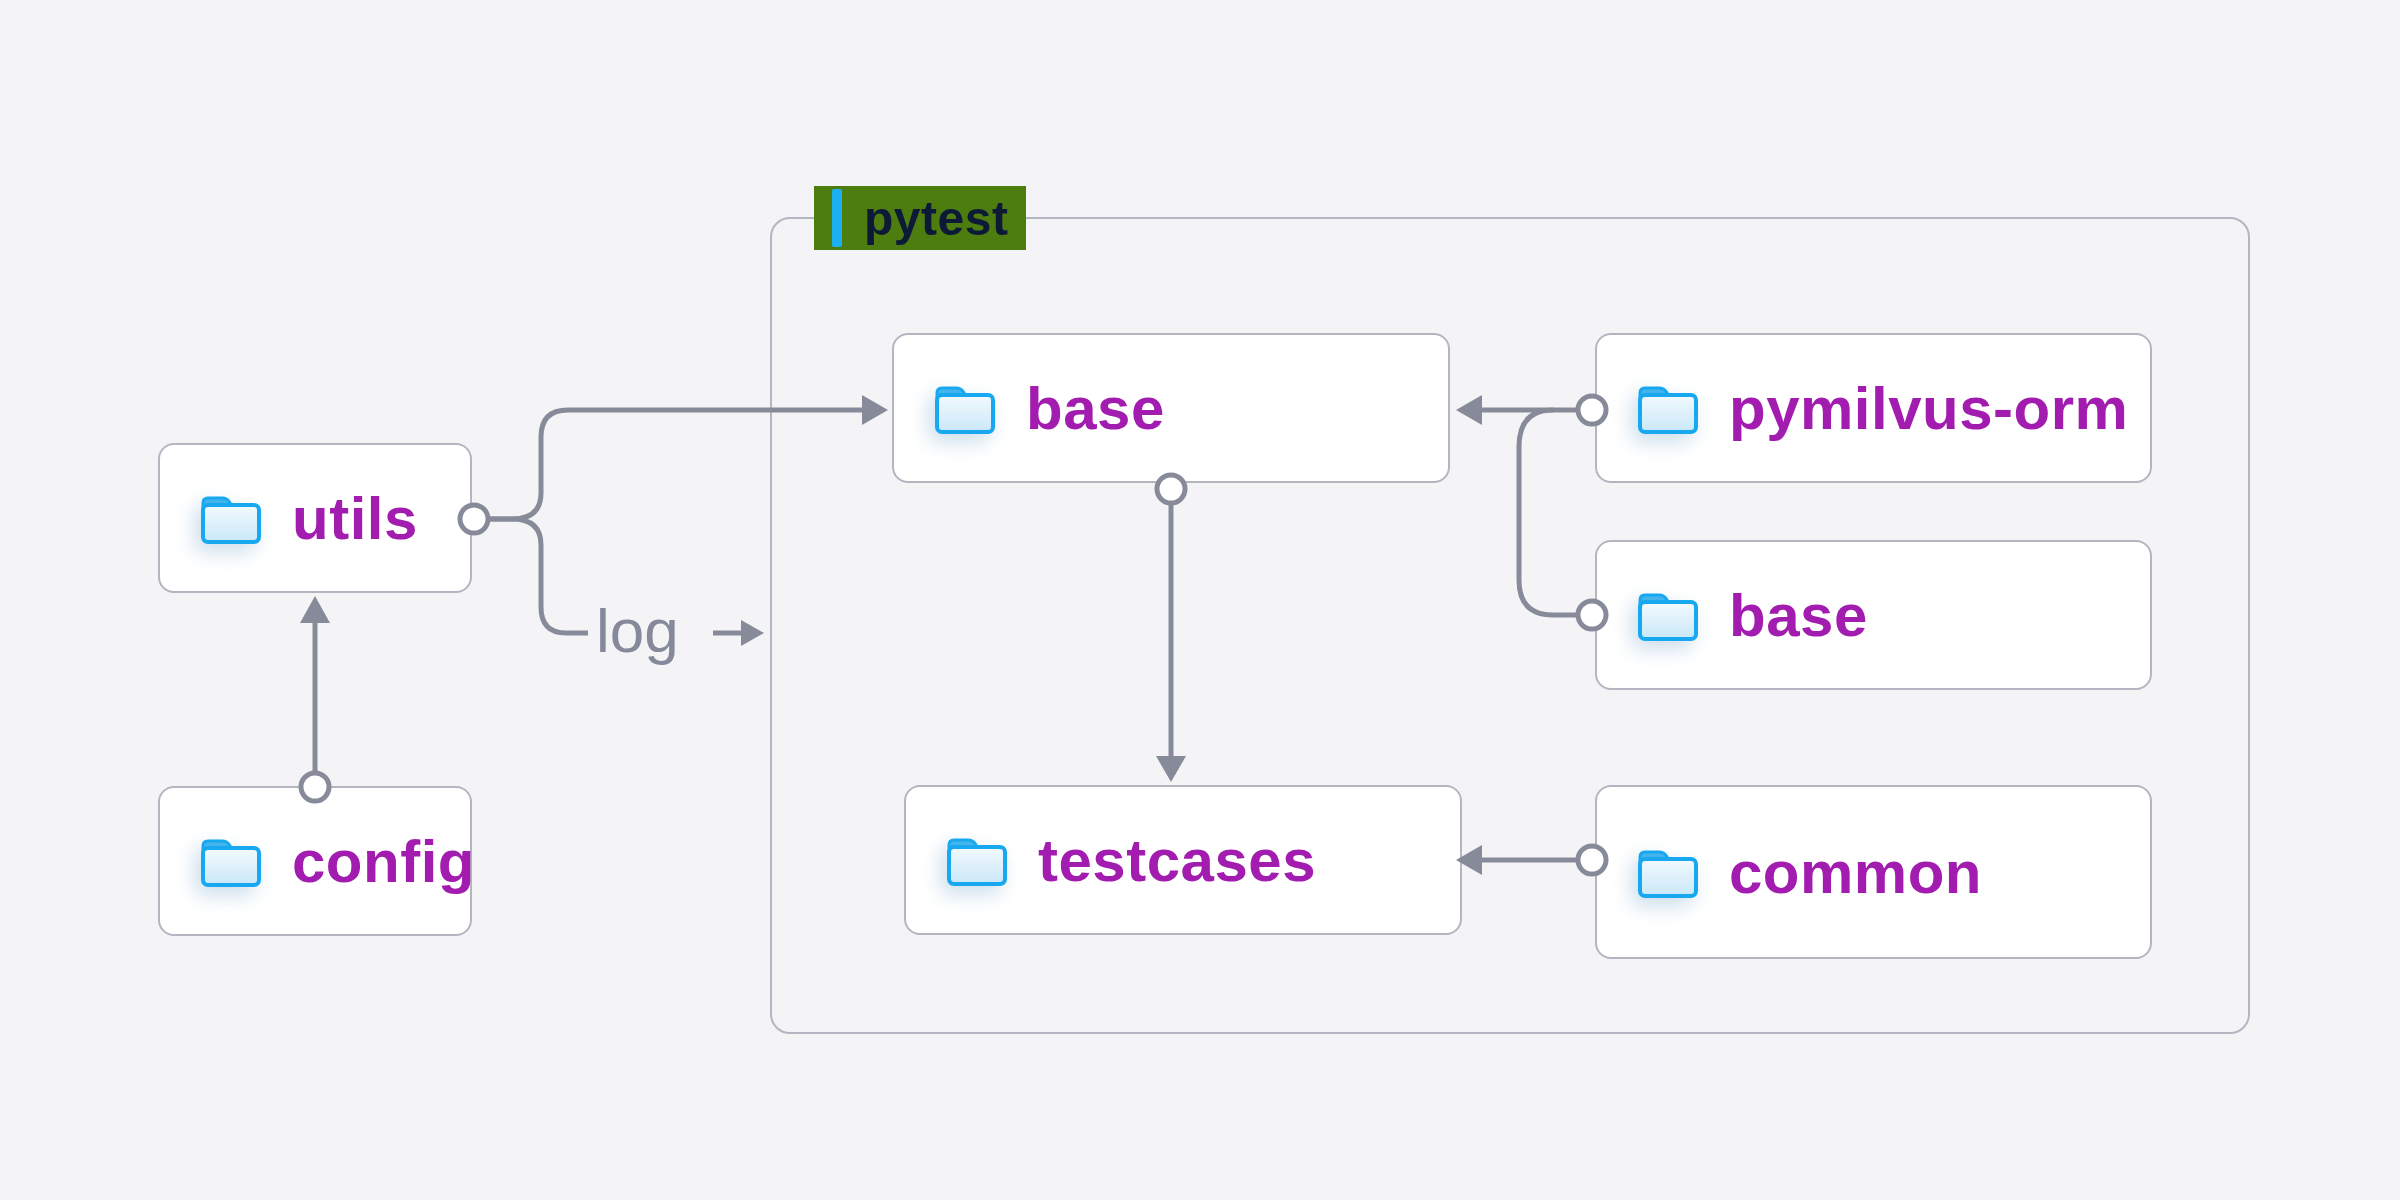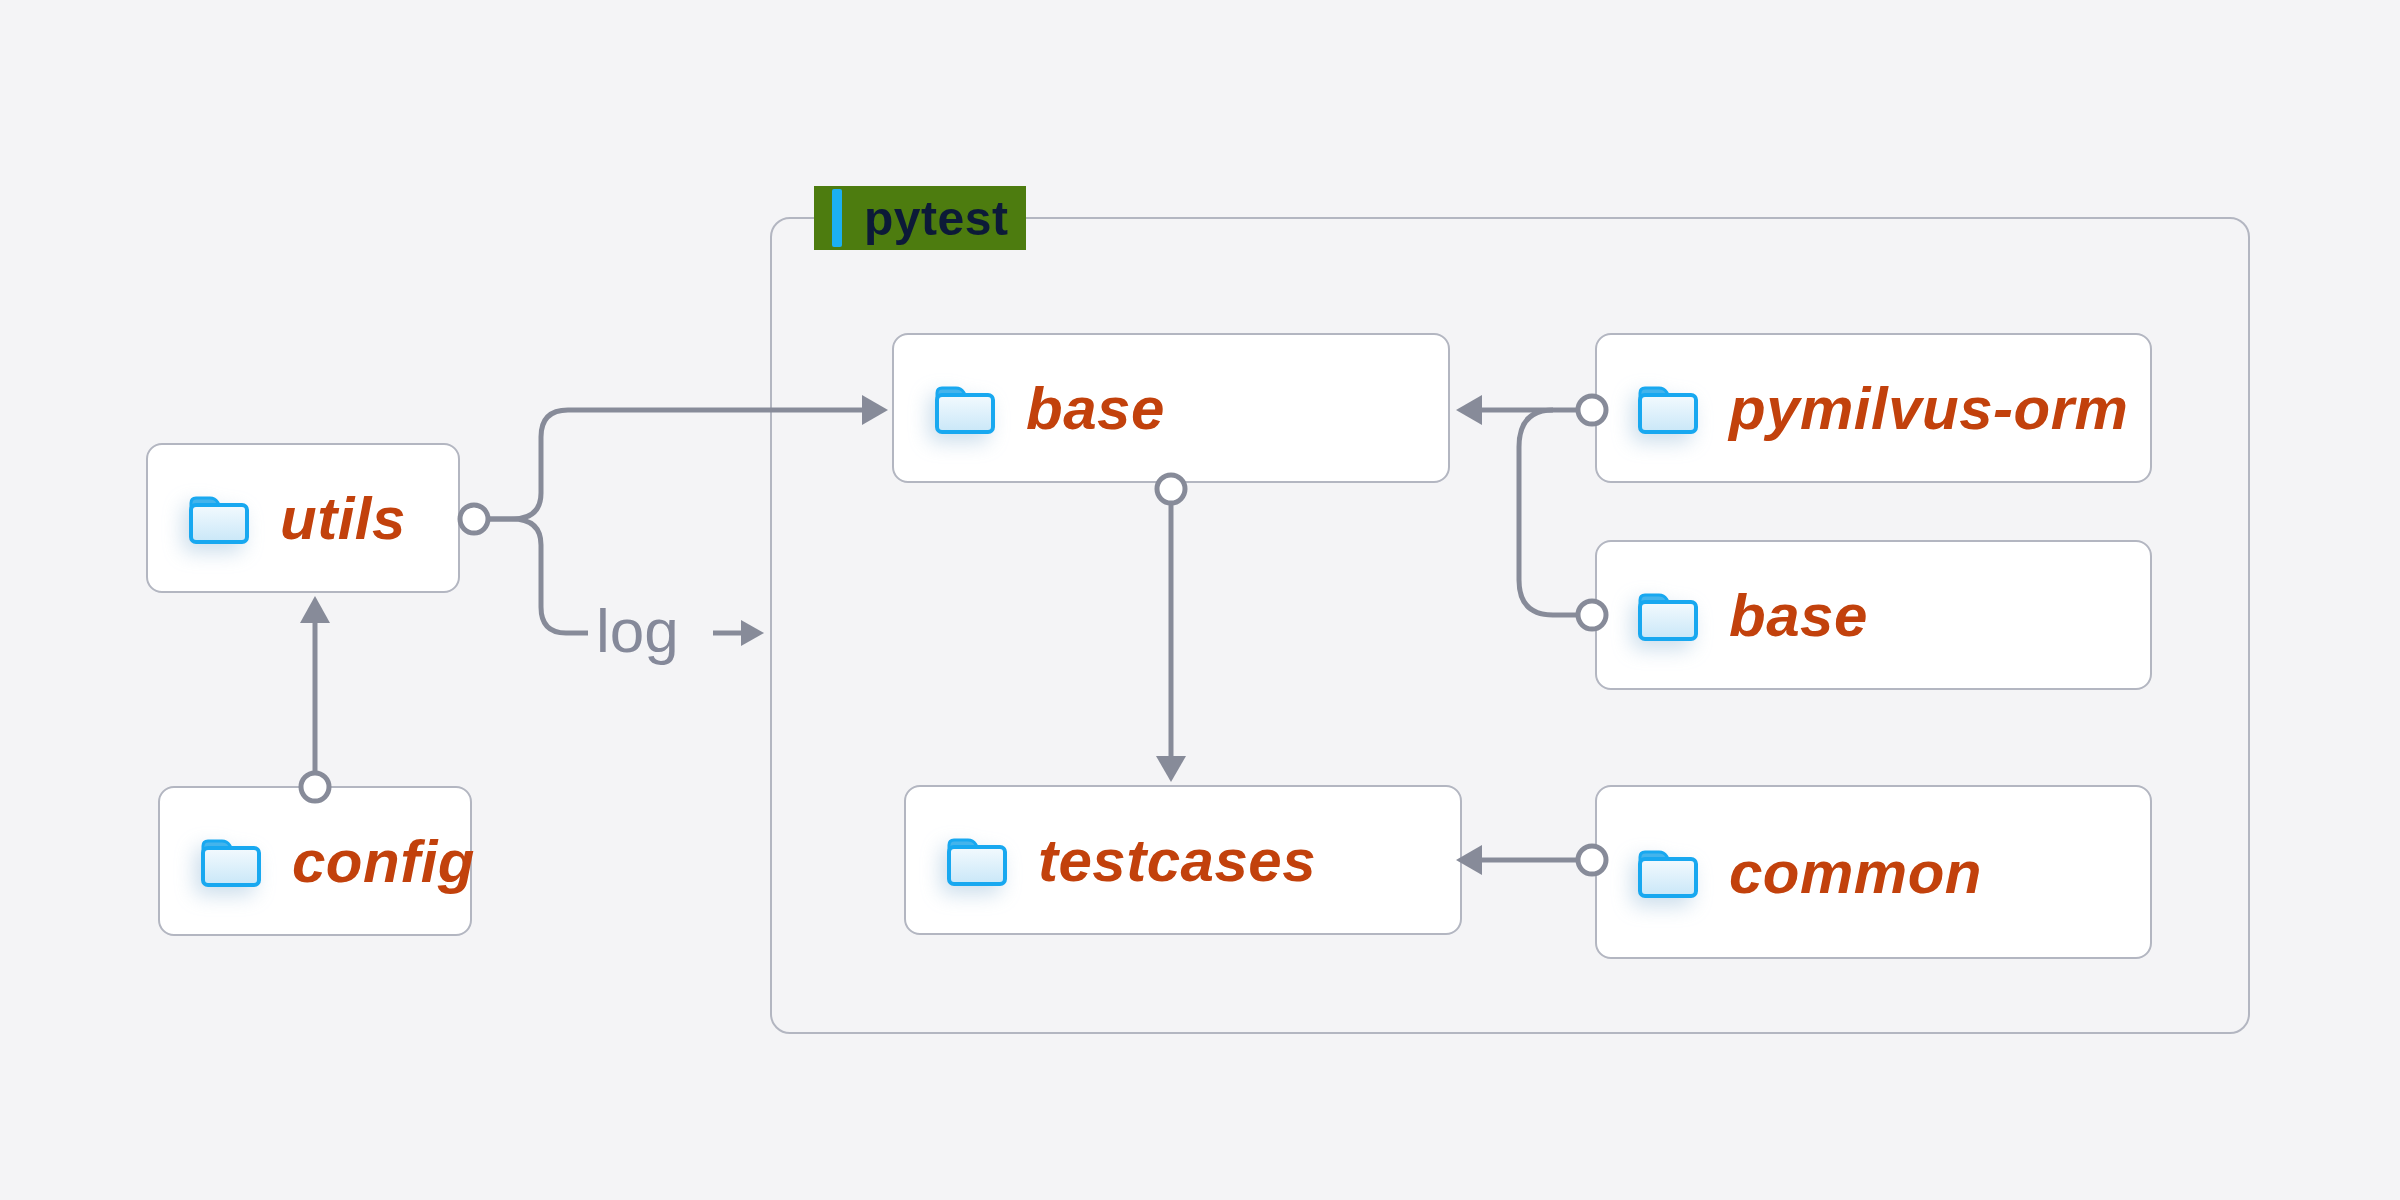--- a/index.html
+++ b/index.html
@@ -53,24 +53,23 @@
     align-items:center;
     padding-left:38px;
     box-sizing:border-box;
     gap:28px;
   }
   .node .icon{display:inline-flex;flex:0 0 auto;}
   .node .icon svg{filter:drop-shadow(-6px 8px 10px rgba(110,160,200,0.35));}
   .node .label{
     font-size:60px;
     font-weight:700;
-    color:#c2410c;
+    color:#a21caf;
     letter-spacing:0.5px;
     white-space:nowrap;
-    font-style:italic;
   }
   
   .wires{
     position:absolute;
     left:0;top:0;
     pointer-events:none;
   }
   
   .edge-label{
     position:absolute;
@@ -94,21 +93,21 @@
     </defs>
   </svg>
 
   <div class="group" style="left:770px;top:217px;width:1476px;height:813px">
     <div class="group-label">
       <span class="accent-bar"></span>
       <span class="group-label-text">pytest</span>
     </div>
   </div>
 
-  <div class="node" style="left:146px;top:443px;width:314px;height:150px">
+  <div class="node" style="left:158px;top:443px;width:314px;height:150px">
     <span class="icon">
       <svg width="66" height="56" viewBox="0 0 66 56">
         <path d="M5 22 V13 Q5 8 10 8 H24 Q29 8 31.5 12 L35 18 Z" fill="#44b4ec" stroke="#18a8f0" stroke-width="3" stroke-linejoin="round"></path>
         <rect x="5" y="15" width="56" height="37" rx="5" fill="url(#fgrad)" stroke="#18a8f0" stroke-width="4"></rect>
       </svg>
     </span>
     <span class="label">utils</span>
   </div>
 
   <div class="node" style="left:158px;top:786px;width:314px;height:150px">

